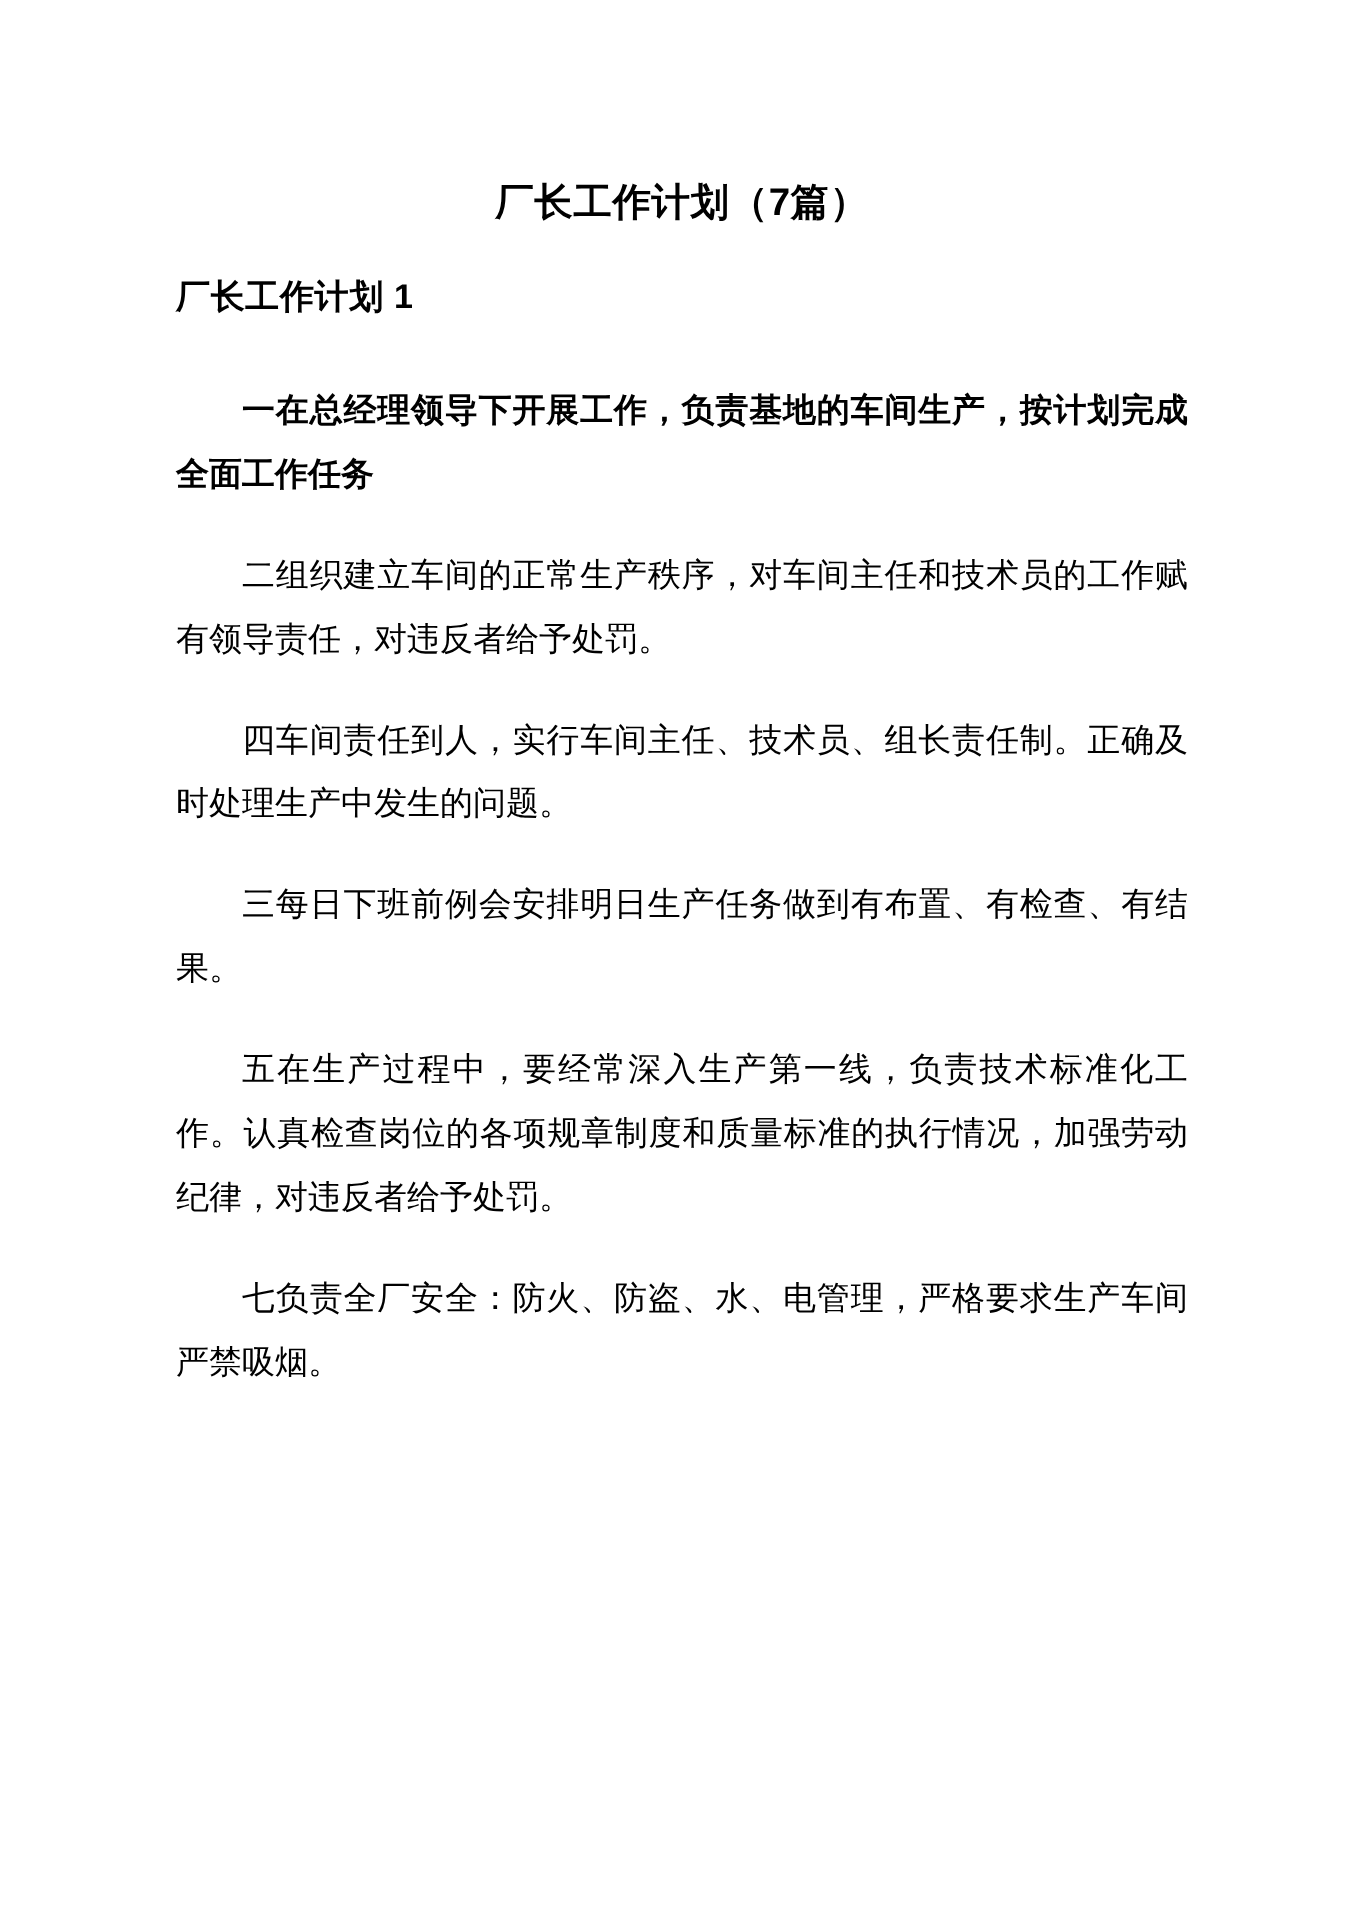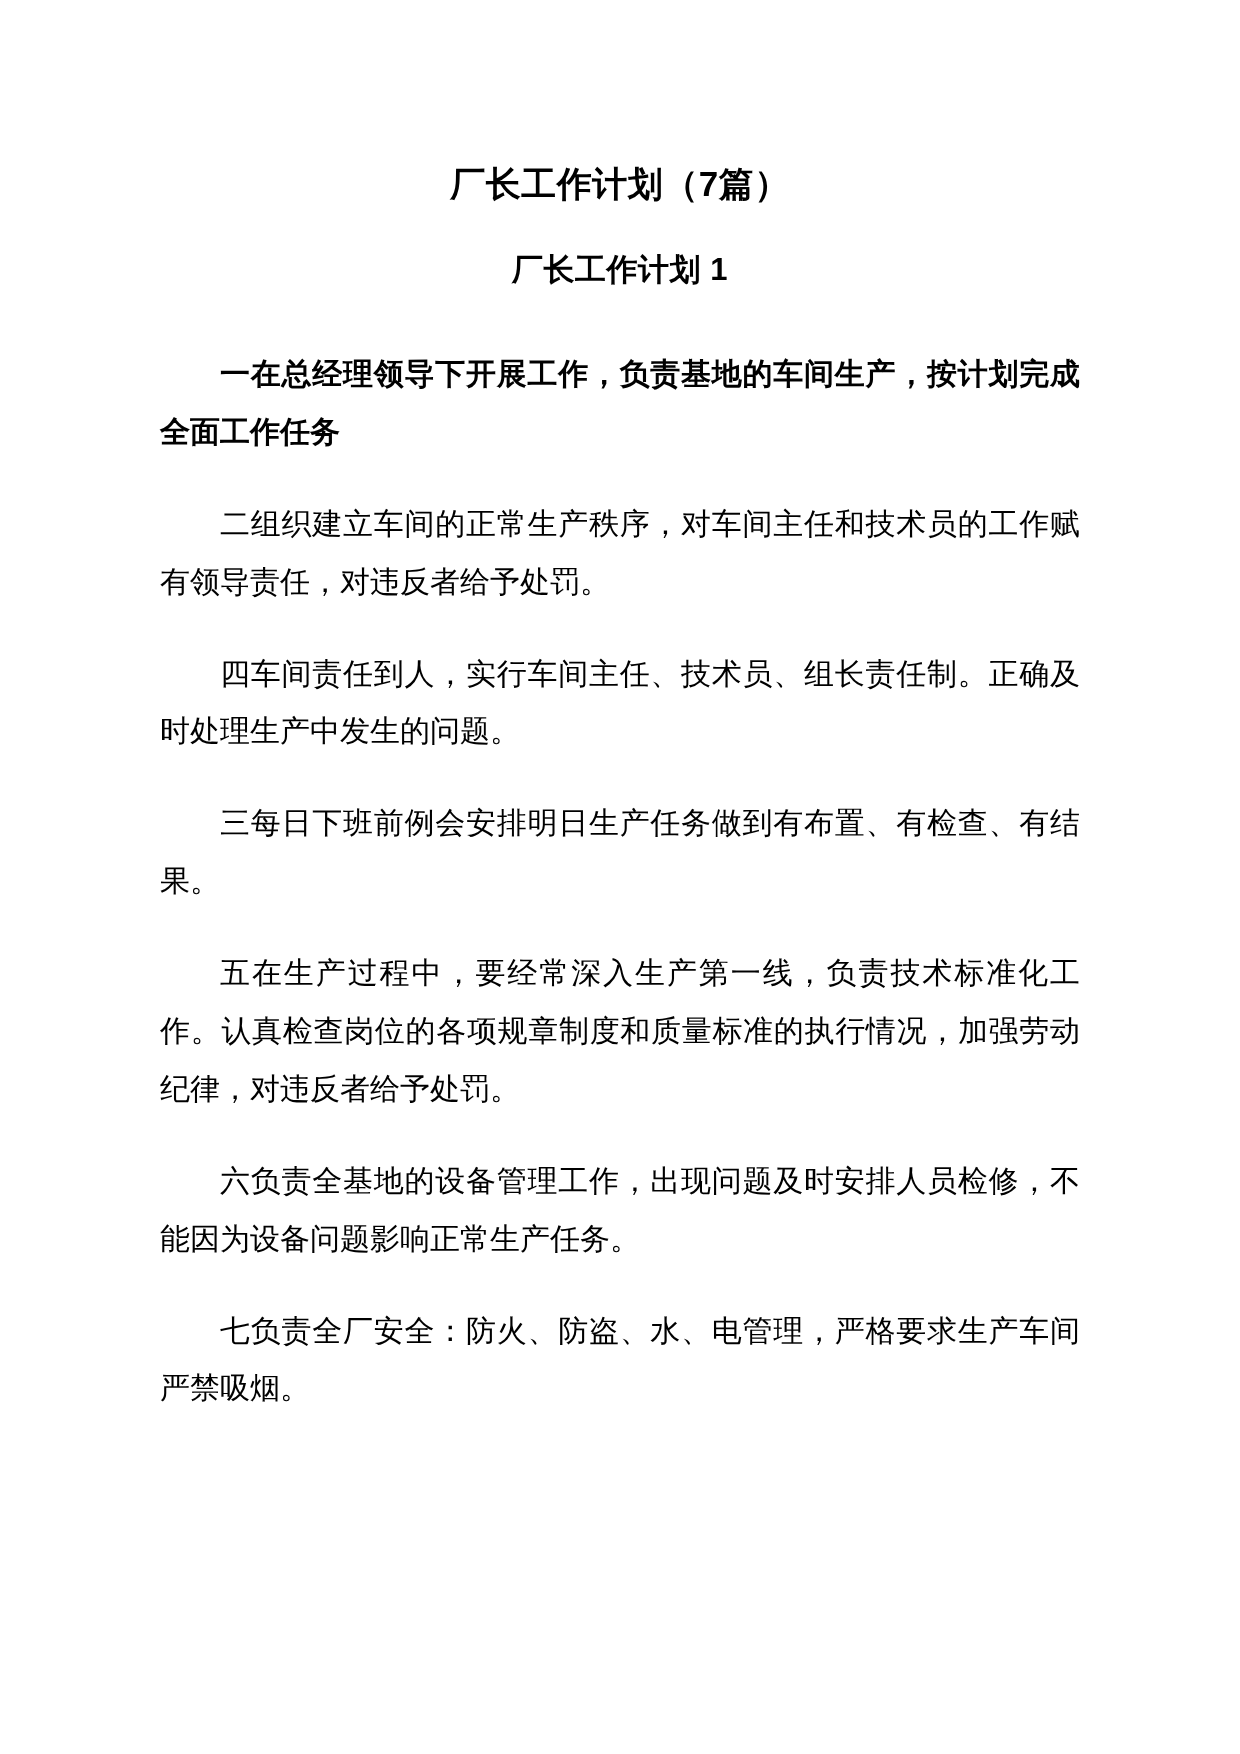--- a/index.html
+++ b/index.html
@@ -23,21 +23,21 @@
   .doc-title {
     text-align: center;
     font-size: 35px;
     font-weight: bold;
     letter-spacing: 0.5px;
     margin: 0 0 0 0;
     padding-top: 8px;
     line-height: 1.5;
   }
   .doc-subtitle {
-    text-align: center;
+    text-align: left;
     font-size: 31px;
     font-weight: bold;
     letter-spacing: 0.5px;
     margin: 36px 0 0 0;
     line-height: 1.5;
   }
   .body-list {
     margin: 0;
     padding: 0;
     list-style: none;
@@ -65,17 +65,16 @@
   <h1 class="doc-title">厂长工作计划（7篇）</h1>
 
   <h2 class="doc-subtitle">厂长工作计划 1</h2>
 
   <div class="body-list">
     <p class="para">一在总经理领导下开展工作，负责基地的车间生产，按计划完成全面工作任务</p>
     <p class="para">二组织建立车间的正常生产秩序，对车间主任和技术员的工作赋有领导责任，对违反者给予处罚。</p>
     <p class="para">四车间责任到人，实行车间主任、技术员、组长责任制。正确及时处理生产中发生的问题。</p>
     <p class="para">三每日下班前例会安排明日生产任务做到有布置、有检查、有结果。</p>
     <p class="para">五在生产过程中，要经常深入生产第一线，负责技术标准化工作。认真检查岗位的各项规章制度和质量标准的执行情况，加强劳动纪律，对违反者给予处罚。</p>
-    <p class="para">六负责全基地的设备管理工作，出现问题及时安排人员检修，不能因为设备问题影响正常生产任务。</p>
     <p class="para">七负责全厂安全：防火、防盗、水、电管理，严格要求生产车间严禁吸烟。</p>
   </div>
 
 </div>
 
 </body></html>

